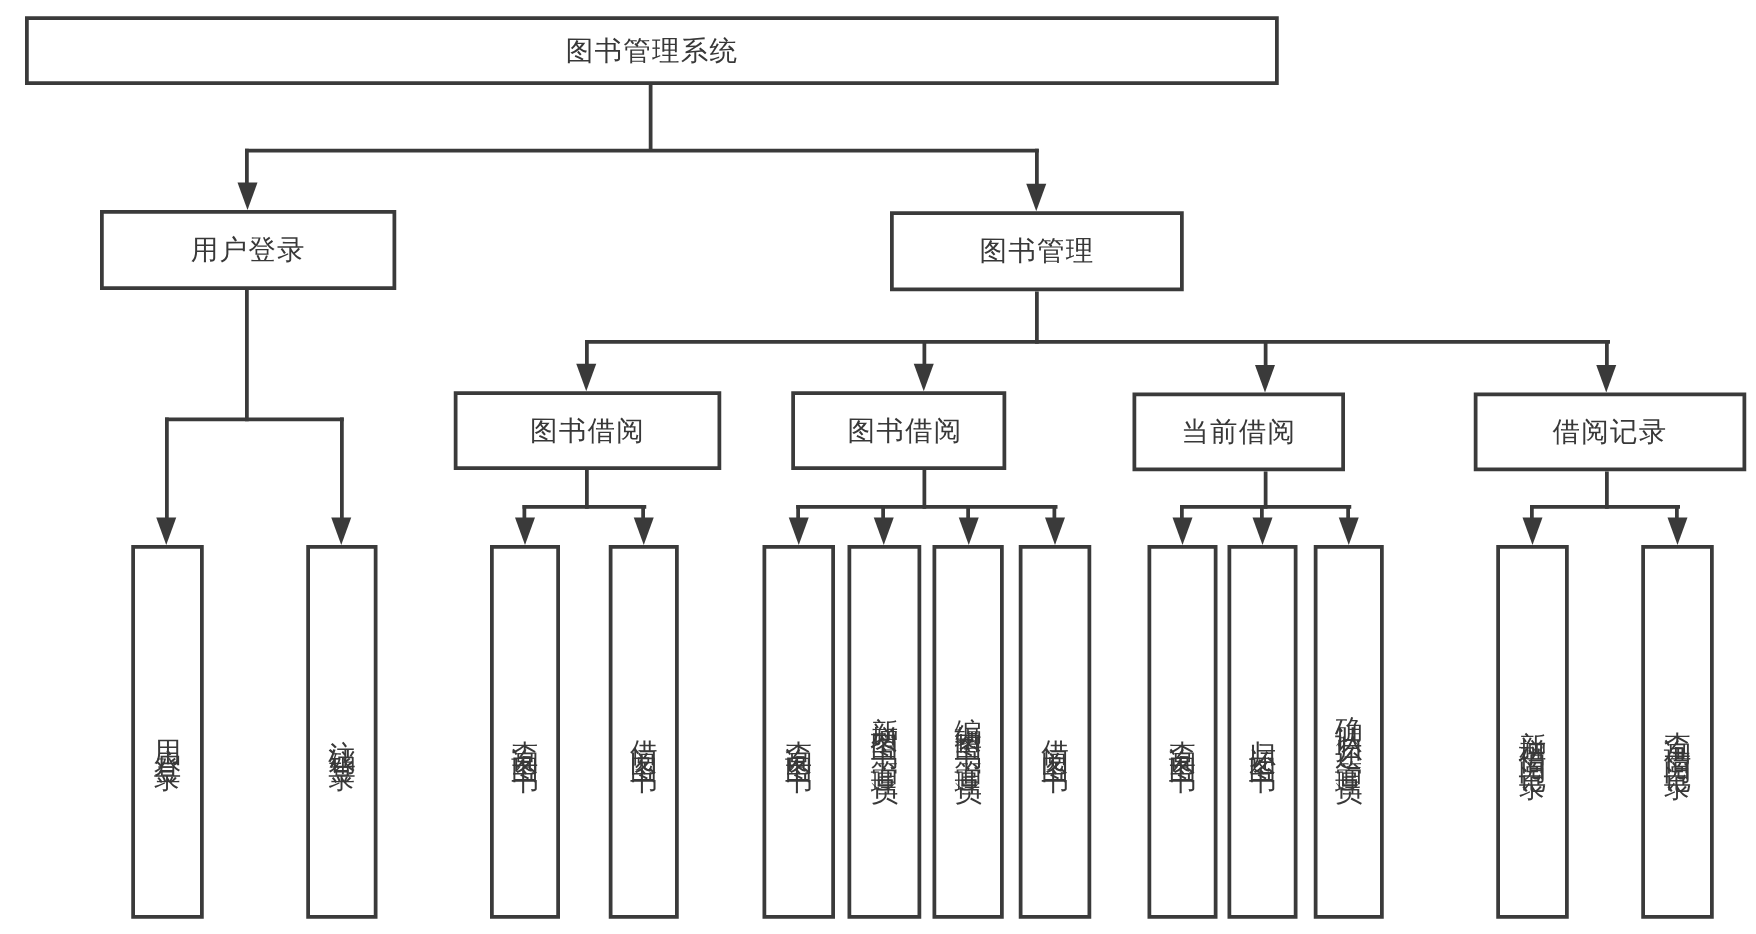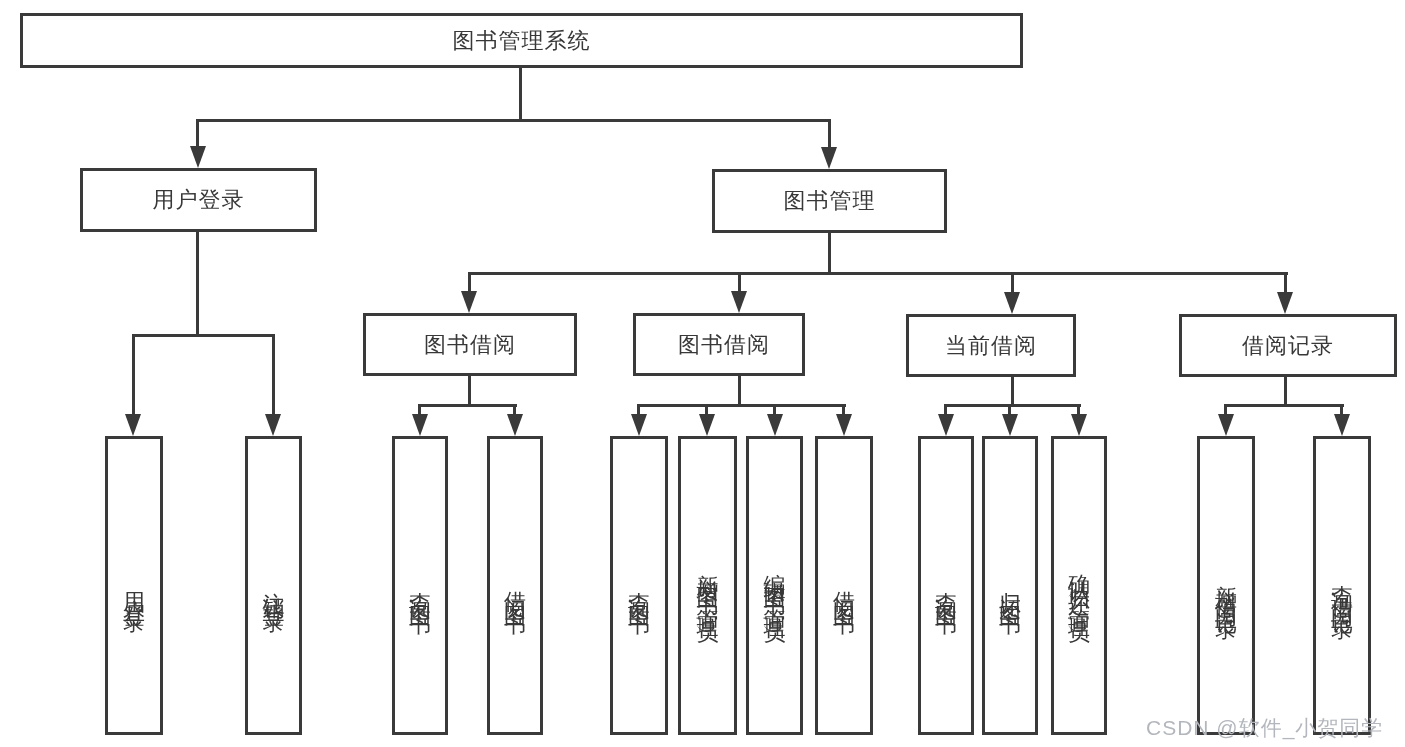--- a/index.html
+++ b/index.html
@@ -179,15 +179,14 @@
     <span>确认归还（管理员）</span>
   </div>
 
   <div class="box vbox" style="left:1197px;top:436px;width:58px;height:299px;">
     <span>新增借阅记录</span>
   </div>
   <div class="box vbox" style="left:1313px;top:436px;width:58px;height:299px;">
     <span>查询借阅记录</span>
   </div>
 
-  <div class="watermark">CSDN @软件_小贺同学</div>
 
 </div>
 
 </body></html>

